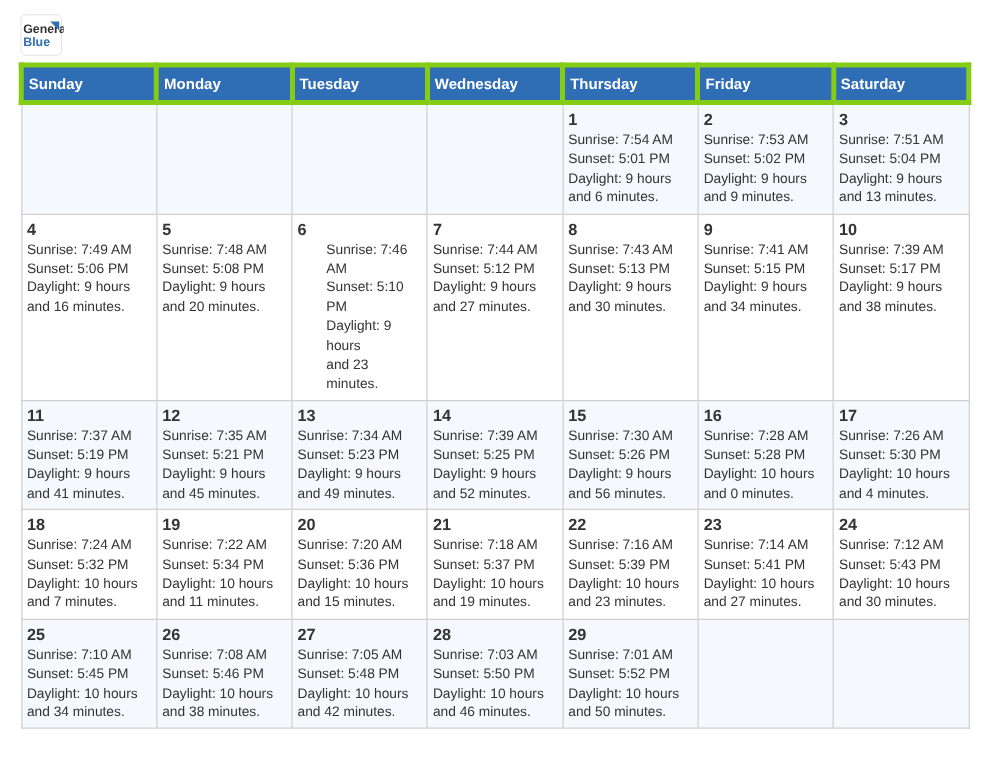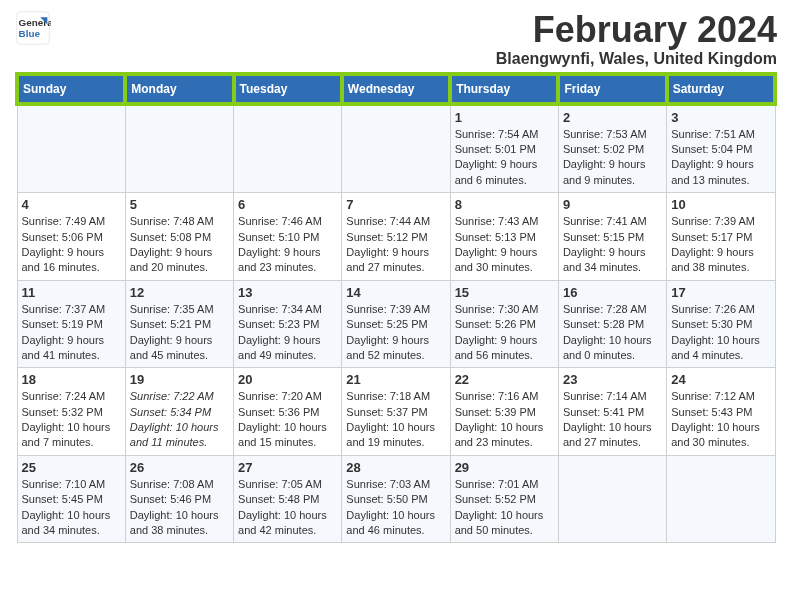--- a/index.html
+++ b/index.html
@@ -89,24 +89,20 @@
 
 <div class="header-top">
   <div class="logo">
     <svg class="logo-icon" viewBox="0 0 40 40">
       <rect x="2" y="2" width="36" height="36" rx="4" fill="#fff" stroke="#ccc" stroke-width="0.5"></rect>
       <text x="4" y="18" font-size="11" font-weight="bold" fill="#333" font-family="Arial">General</text>
       <text x="4" y="30" font-size="11" font-weight="bold" fill="#2f6db5" font-family="Arial">Blue</text>
       <polygon points="28,8 36,8 36,16" fill="#2f6db5"></polygon>
     </svg>
   </div>
-  <div class="title-block">
-    <div class="month-title">February 2024</div>
-    <div class="location-title">Blaengwynfi, Wales, United Kingdom</div>
-  </div>
 </div>
 
 <table>
   <thead>
     <tr id="header-row">
         <th>Sunday</th>
         <th>Monday</th>
         <th>Tuesday</th>
         <th>Wednesday</th>
         <th>Thursday</th>
@@ -152,21 +148,21 @@
         </td>
         <td>
           <span class="day-number">5</span>
           <div class="day-info" style="white-space: pre-line;">Sunrise: 7:48 AM
 Sunset: 5:08 PM
 Daylight: 9 hours
 and 20 minutes.</div>
         </td>
         <td>
           <span class="day-number">6</span>
-          <div class="day-info" style="white-space: pre-line;">Sunrise: 7:46 AM
+          <div class="day-info" style="white-space: pre-line; margin-left: 23px;">Sunrise: 7:46 AM
 Sunset: 5:10 PM
 Daylight: 9 hours
 and 23 minutes.</div>
         </td>
         <td>
           <span class="day-number">7</span>
           <div class="day-info" style="white-space: pre-line;">Sunrise: 7:44 AM
 Sunset: 5:12 PM
 Daylight: 9 hours
 and 27 minutes.</div>
@@ -247,21 +243,21 @@
       <tr>
         <td>
           <span class="day-number">18</span>
           <div class="day-info" style="white-space: pre-line;">Sunrise: 7:24 AM
 Sunset: 5:32 PM
 Daylight: 10 hours
 and 7 minutes.</div>
         </td>
         <td>
           <span class="day-number">19</span>
-          <div class="day-info" style="white-space: pre-line; font-style: italic;">Sunrise: 7:22 AM
+          <div class="day-info" style="white-space: pre-line;">Sunrise: 7:22 AM
 Sunset: 5:34 PM
 Daylight: 10 hours
 and 11 minutes.</div>
         </td>
         <td>
           <span class="day-number">20</span>
           <div class="day-info" style="white-space: pre-line;">Sunrise: 7:20 AM
 Sunset: 5:36 PM
 Daylight: 10 hours
 and 15 minutes.</div>

